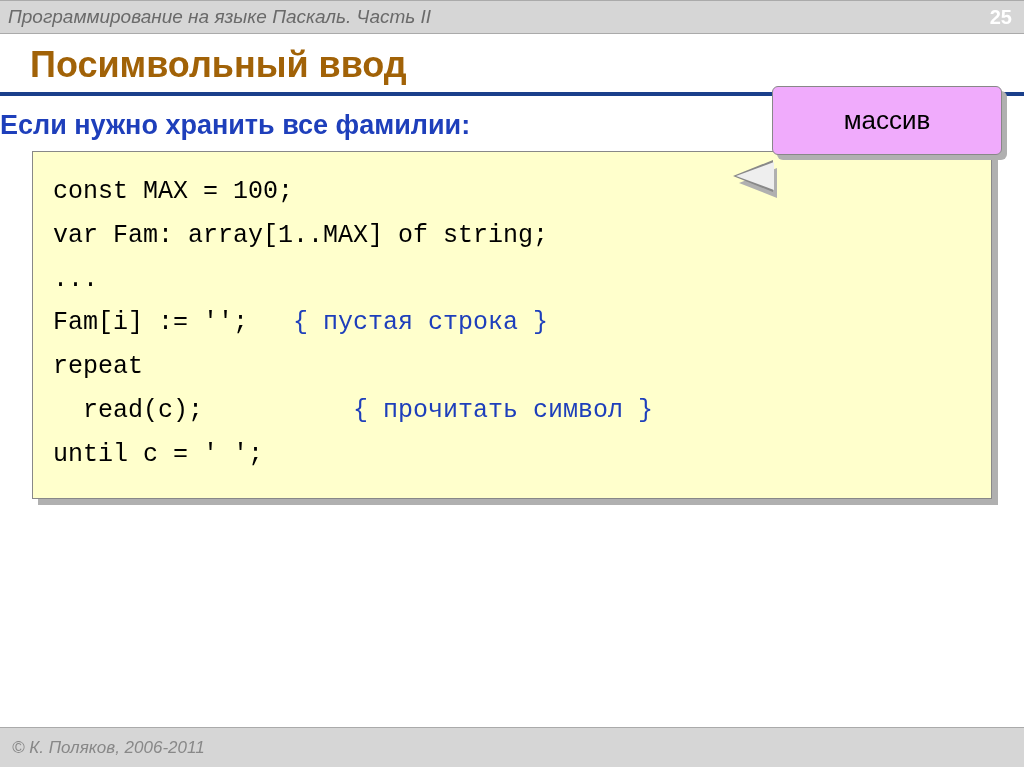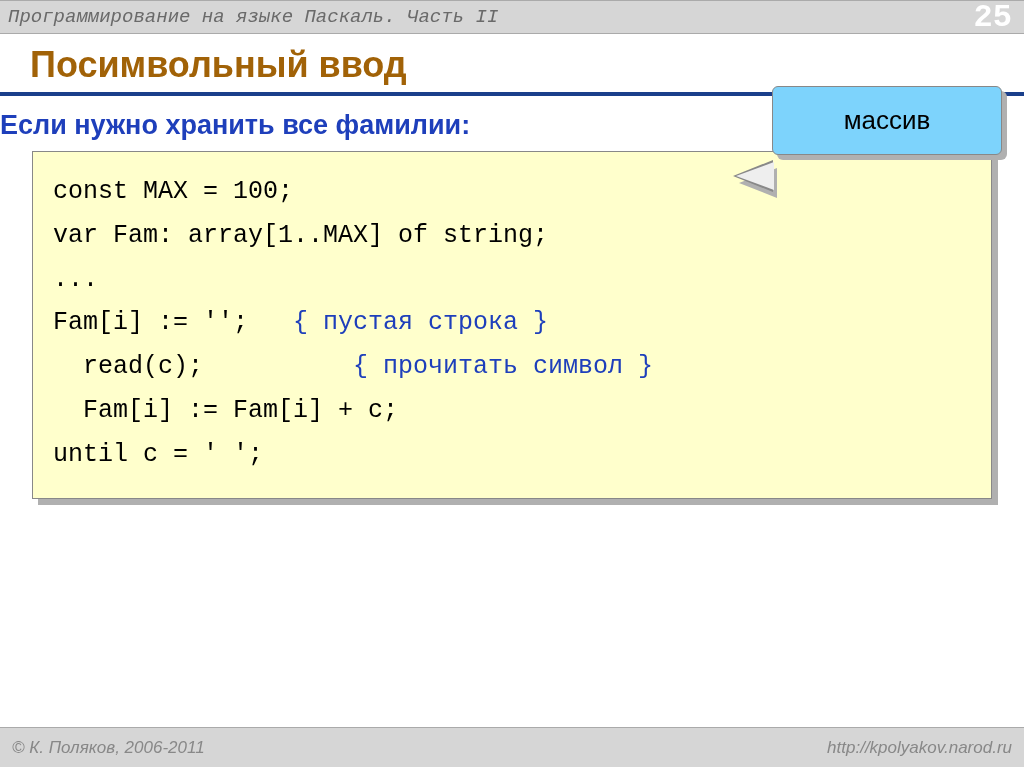--- a/index.html
+++ b/index.html
@@ -14,30 +14,29 @@
   .topbar {
     width: 100%;
     background: #d6d6d6;
     border-top: 1px solid #aaa;
     border-bottom: 1px solid #aaa;
     display: flex;
     justify-content: space-between;
     align-items: center;
     padding: 2px 12px 2px 8px;
     height: 34px;
-    font-family: Liberation Mono, monospace;
   }
   .topbar-title {
     color: #6a6a6a;
     font-size: 19px;
     font-style: italic;
   }
   .page-num {
     color: #fff;
-    font-size: 32px;
+    font-size: 20px;
     font-weight: bold;
   }
   .title {
     font-size: 36px;
     font-weight: bold;
     color: #a16207;
     padding: 10px 0 6px 30px;
   }
   .underline {
     height: 4px;
@@ -81,21 +80,21 @@
     z-index: 5;
   }
   .callout-shadow {
     position: absolute;
     top: 5px; left: 5px; right: -5px; bottom: -5px;
     background: #b0b0b0;
     border-radius: 6px;
   }
   .callout {
     position: relative;
-    background: #7dd3fc;
+    background: #f0abfc;
     border: 1.5px solid #888;
     border-radius: 6px;
     padding: 14px 28px;
     text-align: center;
     font-size: 26px;
     color: #000;
     line-height: 1.5;
     min-width: 230px;
   }
   .callout-tail {
@@ -170,22 +169,21 @@
   </div>
 </div>
 
 <div class="code-wrap">
   <div class="code-shadow"></div>
   <div class="code-box">
     <div class="code-line">const MAX = 100;</div>
     <div class="code-line">var Fam: array[1..MAX] of string;</div>
     <div class="code-line">...</div>
     <div class="code-line"><span>Fam[i] := '';   </span><span class="comment">{ пустая строка }</span></div>
+    <div class="code-line">repeat</div>
     <div class="code-line"><span>  read(c);          </span><span class="comment">{ прочитать символ }</span></div>
-    <div class="code-line">  Fam[i] := Fam[i] + c;</div>
     <div class="code-line">until c = ' ';</div>
   </div>
 </div>
 
 <div class="footer">
   <span>© К. Поляков, 2006-2011</span>
-  <span>http://kpolyakov.narod.ru</span>
 </div>
 
 </body></html>

